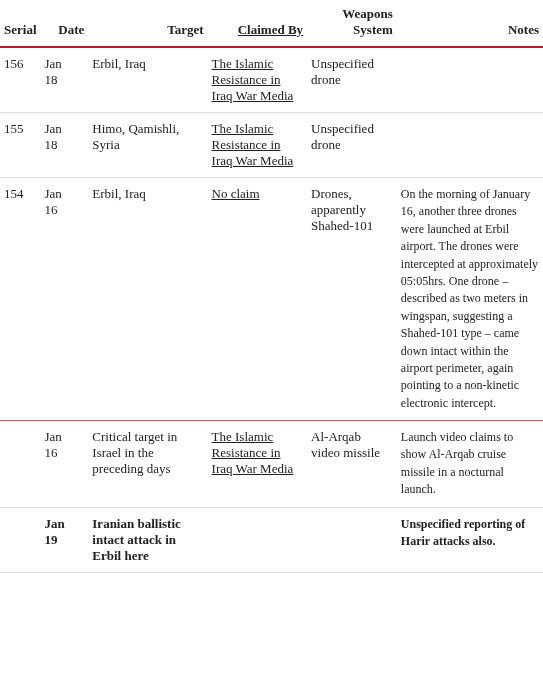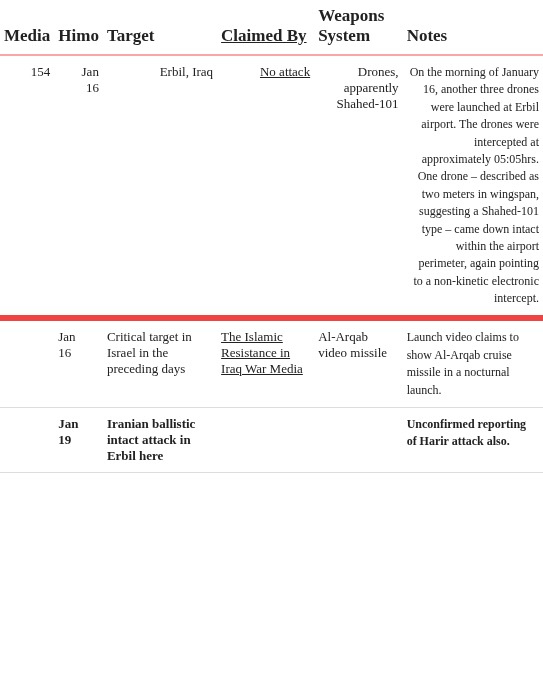--- a/index.html
+++ b/index.html
@@ -9,74 +9,96 @@
       color: #222;
       background: #fff;
       width: 543px;
     }
     table {
       width: 543px;
       border-collapse: collapse;
     }
     th {
       font-weight: bold;
-      font-size: 17px;
+      font-size: 13px;
       padding: 6px 4px 8px 4px;
       vertical-align: bottom;
-      border-bottom: 2px solid #fca5a5;
-      text-align: left;
+      border-bottom: 2px solid #b91c1c;
+      text-align: right;
     }
     td {
       padding: 8px 4px;
       vertical-align: top;
       font-size: 13px;
       border-bottom: 1px solid #ddd;
     }
     .col-serial { width: 38px; }
     .col-date   { width: 48px; }
     .col-target { width: 120px; margin-top: 24px; }
     .col-claimed{ width: 100px; text-decoration: underline; }
     .col-weapon { width: 90px; }
     .col-notes  { width: 147px; }
 
     .date-line1 { display: block; }
     .date-line2 { display: block; }
 
     .bold { font-weight: bold; }
 
-    tr.row-154 td { border-bottom: 6px solid #ef4444; text-align: right; }
+    tr.row-154 td { border-bottom: 1px solid #ef4444; }
 
     .note-text { font-size: 12px; line-height: 1.45; }
   </style>
 </head>
 <body>
 
 <table>
   <thead>
     <tr>
-      <th class="col-serial">Media</th>
-      <th class="col-date">Himo</th>
+      <th class="col-serial">Serial</th>
+      <th class="col-date">Date</th>
       <th class="col-target">Target</th>
       <th class="col-claimed">Claimed By</th>
       <th class="col-weapon">Weapons System</th>
       <th class="col-notes">Notes</th>
     </tr>
   </thead>
   <tbody>
 
+    <tr>
+      <td class="col-serial">156</td>
+      <td class="col-date">
+        <span class="date-line1">Jan</span>
+        <span class="date-line2">18</span>
+      </td>
+      <td class="col-target">Erbil, Iraq</td>
+      <td class="col-claimed">The Islamic Resistance in Iraq War Media</td>
+      <td class="col-weapon">Unspecified drone</td>
+      <td class="col-notes"></td>
+    </tr>
 
+    <tr>
+      <td class="col-serial">155</td>
+      <td class="col-date">
+        <span class="date-line1">Jan</span>
+        <span class="date-line2">18</span>
+      </td>
+      <td class="col-target">Himo, Qamishli, Syria</td>
+      <td class="col-claimed">The Islamic Resistance in Iraq War Media</td>
+      <td class="col-weapon">Unspecified drone</td>
+      <td class="col-notes"></td>
+    </tr>
 
     <tr class="row-154">
       <td class="col-serial">154</td>
       <td class="col-date">
         <span class="date-line1">Jan</span>
         <span class="date-line2">16</span>
       </td>
       <td class="col-target">Erbil, Iraq</td>
-      <td class="col-claimed">No attack</td>
+      <td class="col-claimed">No claim</td>
       <td class="col-weapon">Drones, apparently Shahed-101</td>
       <td class="col-notes note-text">On the morning of January 16, another three drones were launched at Erbil airport. The drones were intercepted at approximately 05:05hrs. One drone – described as two meters in wingspan, suggesting a Shahed-101 type – came down intact within the airport perimeter, again pointing to a non-kinetic electronic intercept.</td>
     </tr>
 
     <tr>
       <td class="col-serial"></td>
       <td class="col-date">
         <span class="date-line1">Jan</span>
         <span class="date-line2">16</span>
       </td>
@@ -88,16 +110,16 @@
 
     <tr>
       <td class="col-serial"></td>
       <td class="col-date">
         <span class="date-line1 bold">Jan</span>
         <span class="date-line2 bold">19</span>
       </td>
       <td class="col-target bold">Iranian ballistic intact attack in Erbil here</td>
       <td class="col-claimed"></td>
       <td class="col-weapon"></td>
-      <td class="col-notes note-text bold">Unconfirmed reporting of Harir attack also.</td>
+      <td class="col-notes note-text bold">Unspecified reporting of Harir attacks also.</td>
     </tr>
   </tbody>
 </table>
 
 </body></html>

